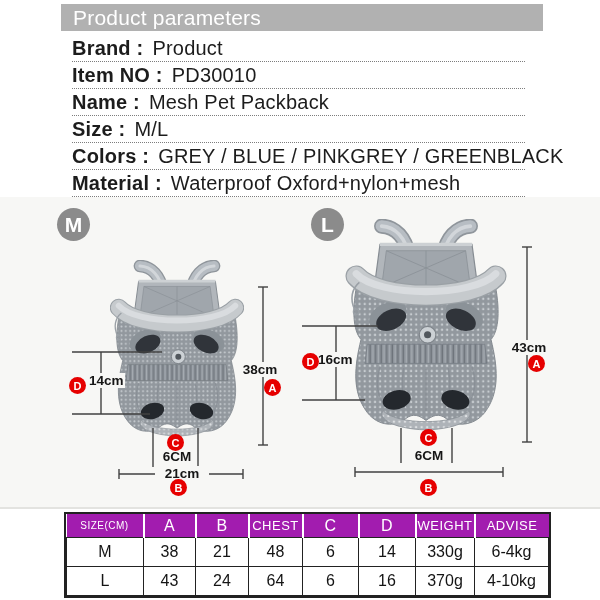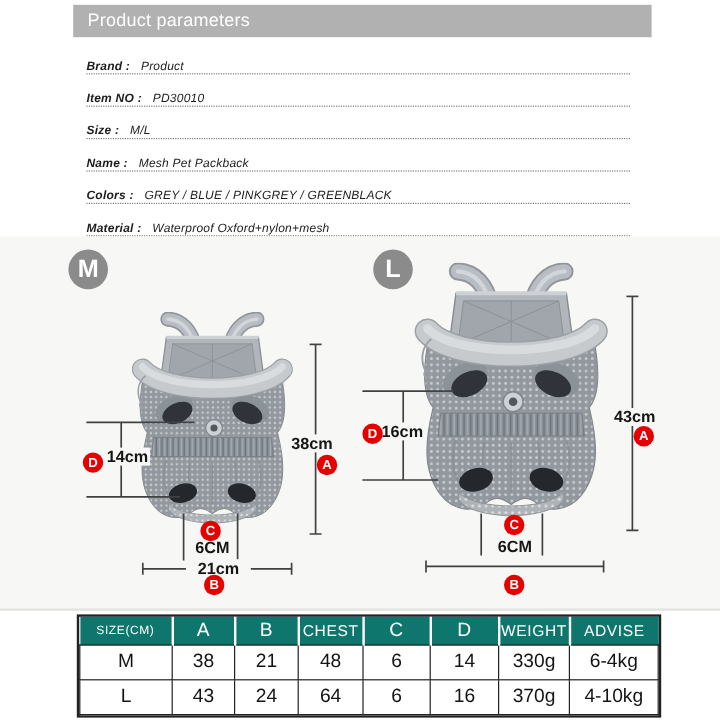--- a/index.html
+++ b/index.html
@@ -1,25 +1,25 @@
 <!DOCTYPE html>
 <html><head>
 <meta charset="utf-8">
 <style>
   html,body{margin:0;padding:0;background:#fff;}
   .page{position:relative;width:600px;height:600px;background:#ffffff;
         font-family:"Liberation Sans",sans-serif;overflow:hidden;color:#1c1c1c;}
 
   
   .section-header{position:absolute;left:61px;top:4px;width:482px;height:27px;
-        background:#b1b1b1;color:#ffffff;font-size:15px;line-height:27px;
+        background:#b1b1b1;color:#ffffff;font-size:21px;line-height:27px;
         padding-left:12px;box-sizing:border-box;letter-spacing:0.2px;}
   .param-rows{position:absolute;left:72px;top:35px;width:453px;}
-  .param-row{height:26px;display:flex;align-items:flex-end;
-        border-bottom:1.5px dotted #7d7d7d;font-size:10px;font-style:italic;}
+  .param-row{height:26px;display:flex;align-items:center;
+        border-bottom:1.5px dotted #7d7d7d;font-size:20px;}
   .param-label{font-weight:bold;letter-spacing:0.2px;white-space:pre;}
   .param-value{margin-left:9px;letter-spacing:0.2px;white-space:pre;}
 
   
   .photo-area{position:absolute;left:0;top:197px;width:600px;height:310px;
         background:#f7f7f5;border-bottom:2px solid #e3e3e0;}
   .size-badge{position:absolute;width:33px;height:33px;border-radius:50%;
         background:#8b8b8b;color:#fff;font-size:21px;font-weight:bold;
         display:flex;align-items:center;justify-content:center;}
   .bp{position:absolute;}
@@ -28,21 +28,21 @@
   .ph-label{position:absolute;font-size:13.5px;font-weight:bold;color:#161616;
         line-height:15px;text-align:center;background:#f7f7f5;padding:0 1px;}
   .ph-label.clear{background:transparent;}
   .marker{position:absolute;width:17px;height:17px;border-radius:50%;
         background:#e60000;color:#fff;font-size:11px;font-weight:bold;
         display:flex;align-items:center;justify-content:center;}
 
   
   .table-wrap{position:absolute;left:64px;top:512px;border:2px solid #222;}
   table.size-table{border-collapse:collapse;table-layout:fixed;}
-  .size-table th{background:#0f766e;color:#fff;font-weight:normal;height:21px;
+  .size-table th{background:#a21caf;color:#fff;font-weight:normal;height:21px;
         border-right:2px solid #fff;letter-spacing:0.5px;font-size:16px;}
   .size-table th:last-child{border-right:none;}
   .size-table th:nth-child(1){font-size:10px;}
   .size-table th:nth-child(4),.size-table th:nth-child(7),
   .size-table th:nth-child(8){font-size:13px;}
   .size-table td{border:1px solid #222;text-align:center;height:26px;
         font-size:16px;color:#141414;background:#fff;}
 </style>
 </head>
 <body>
@@ -76,26 +76,26 @@
   <div class="param-rows">
     <div class="param-row">
       <span class="param-label">Brand :</span>
       <span class="param-value">Product</span>
     </div>
     <div class="param-row">
       <span class="param-label">Item NO :</span>
       <span class="param-value">PD30010</span>
     </div>
     <div class="param-row">
+      <span class="param-label">Name :</span>
+      <span class="param-value">Mesh Pet Packback</span>
+    </div>
+    <div class="param-row">
       <span class="param-label">Size :</span>
       <span class="param-value">M/L</span>
-    </div>
-    <div class="param-row">
-      <span class="param-label">Name :</span>
-      <span class="param-value">Mesh Pet Packback</span>
     </div>
     <div class="param-row">
       <span class="param-label">Colors :</span>
       <span class="param-value">GREY / BLUE / PINKGREY / GREENBLACK</span>
     </div>
     <div class="param-row">
       <span class="param-label">Material :</span>
       <span class="param-value">Waterproof Oxford+nylon+mesh</span>
     </div>
   </div>

